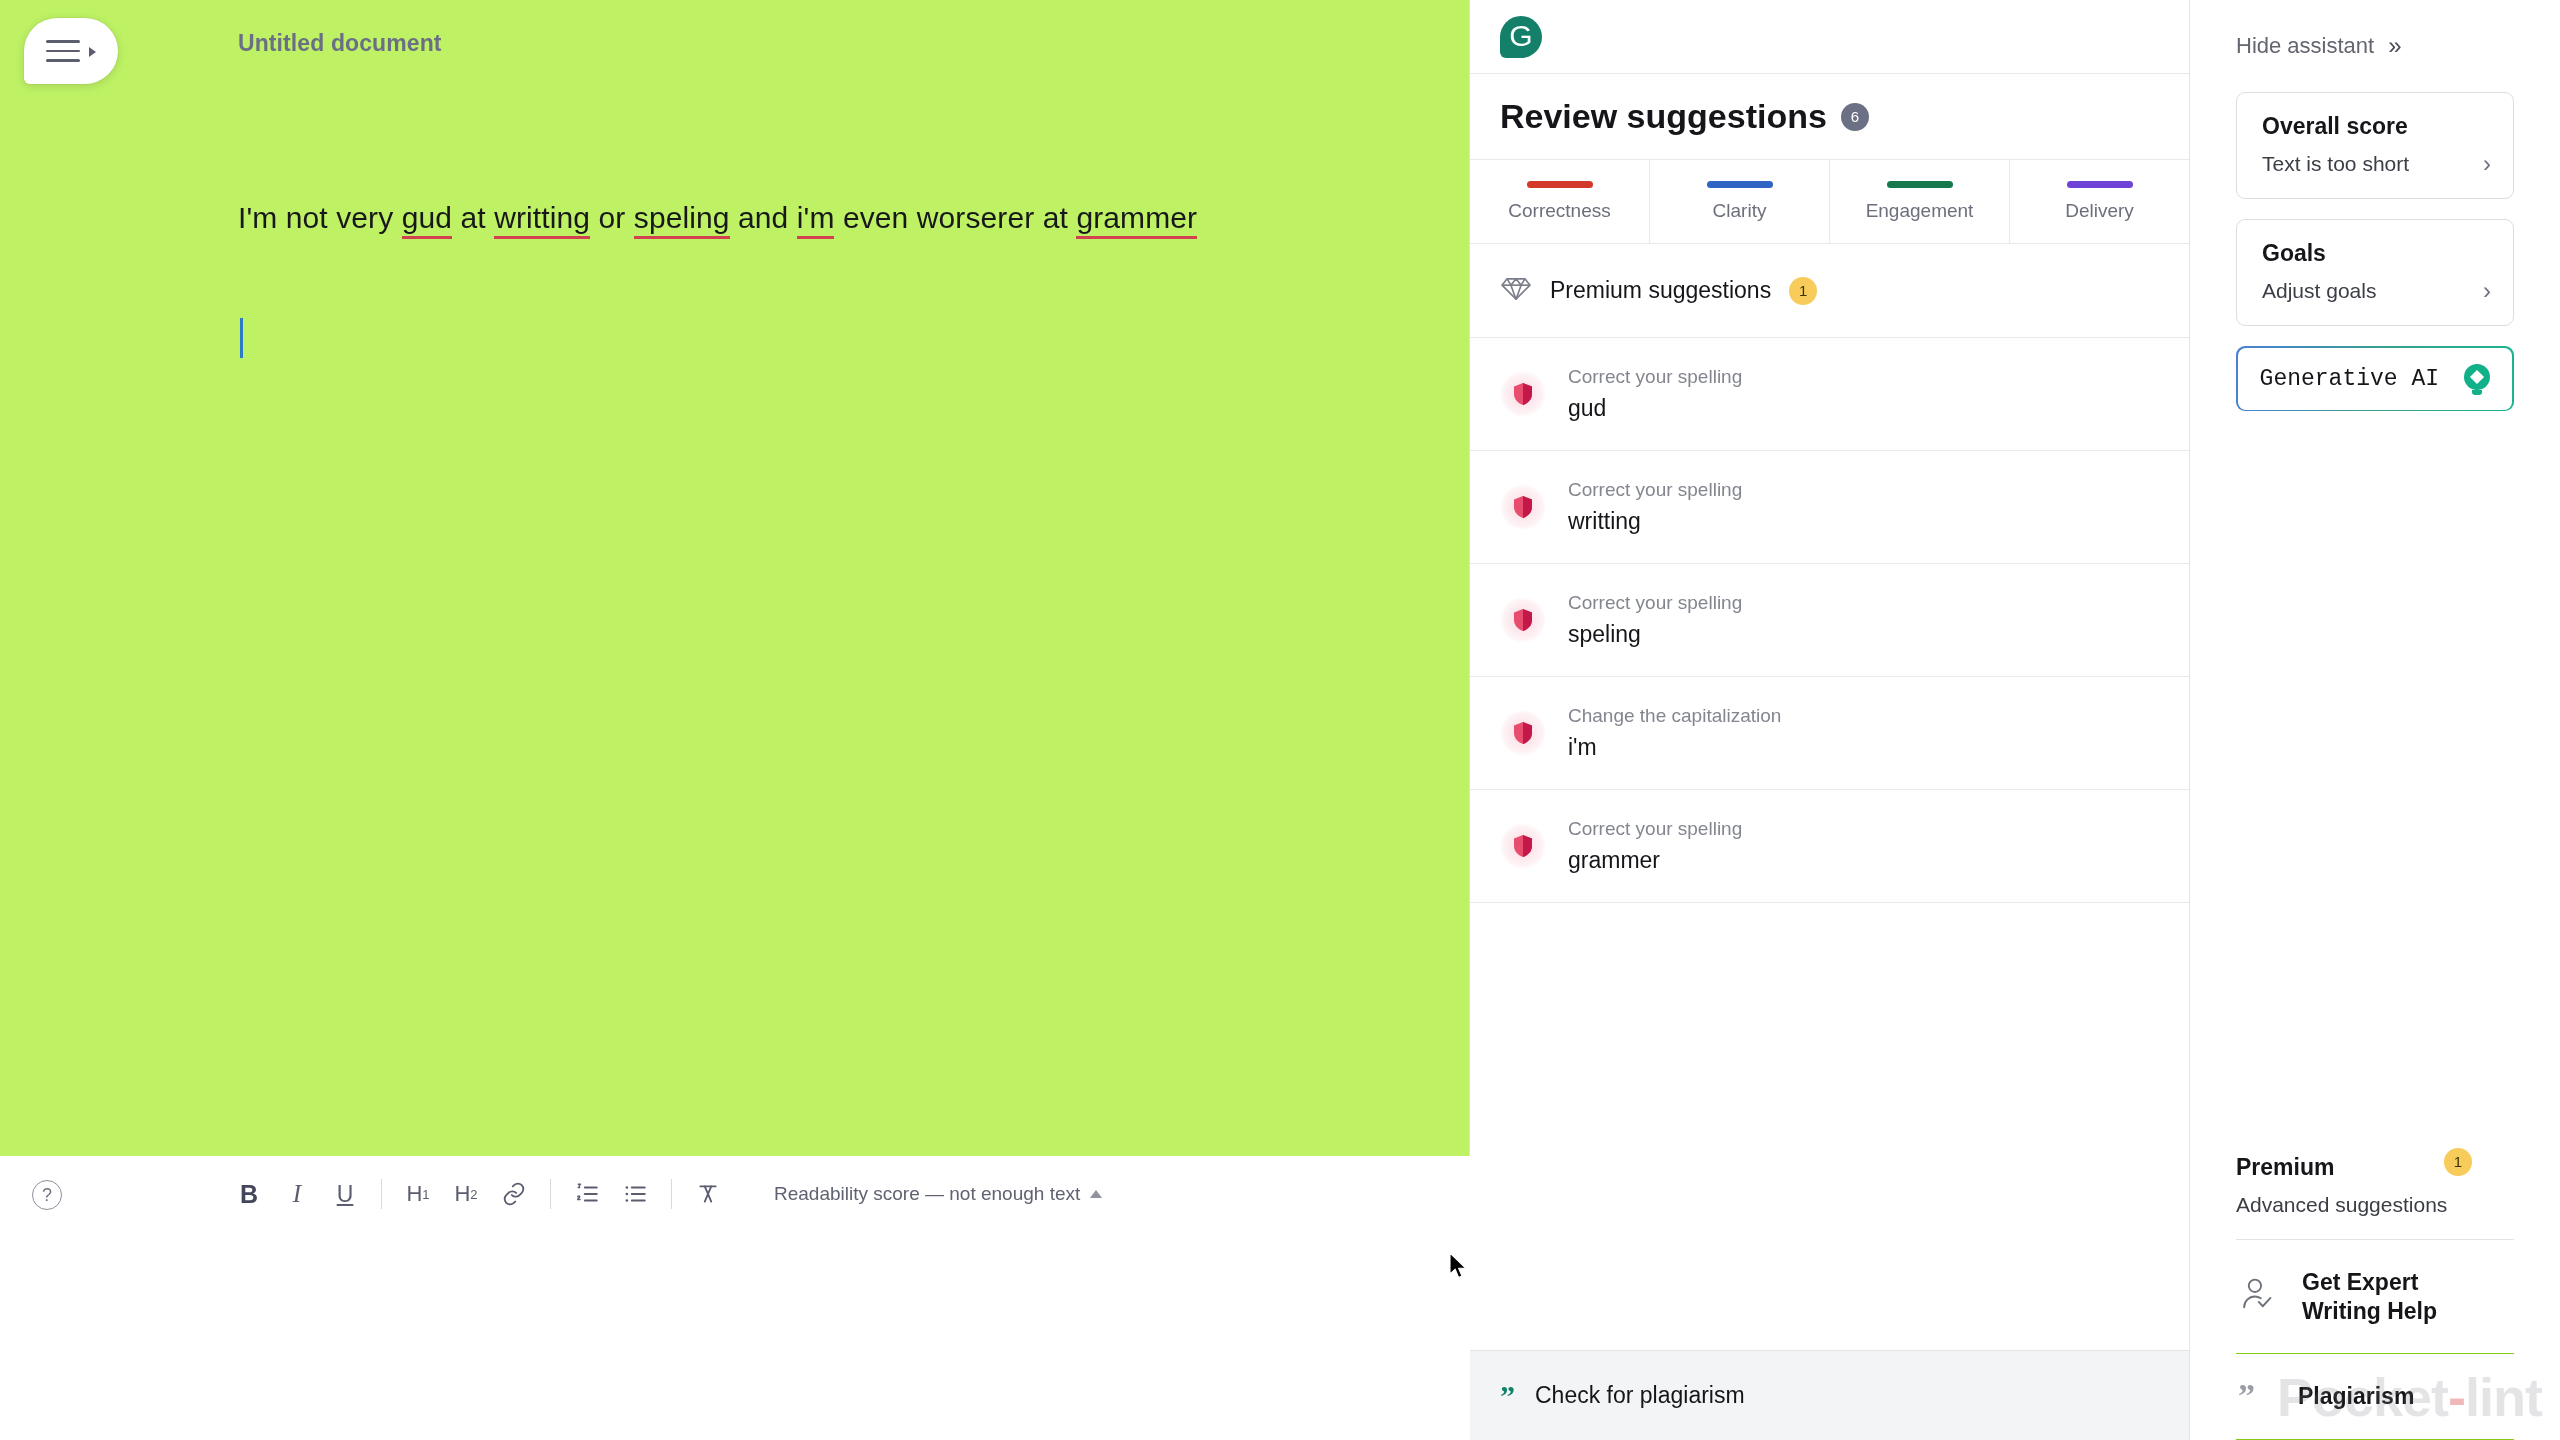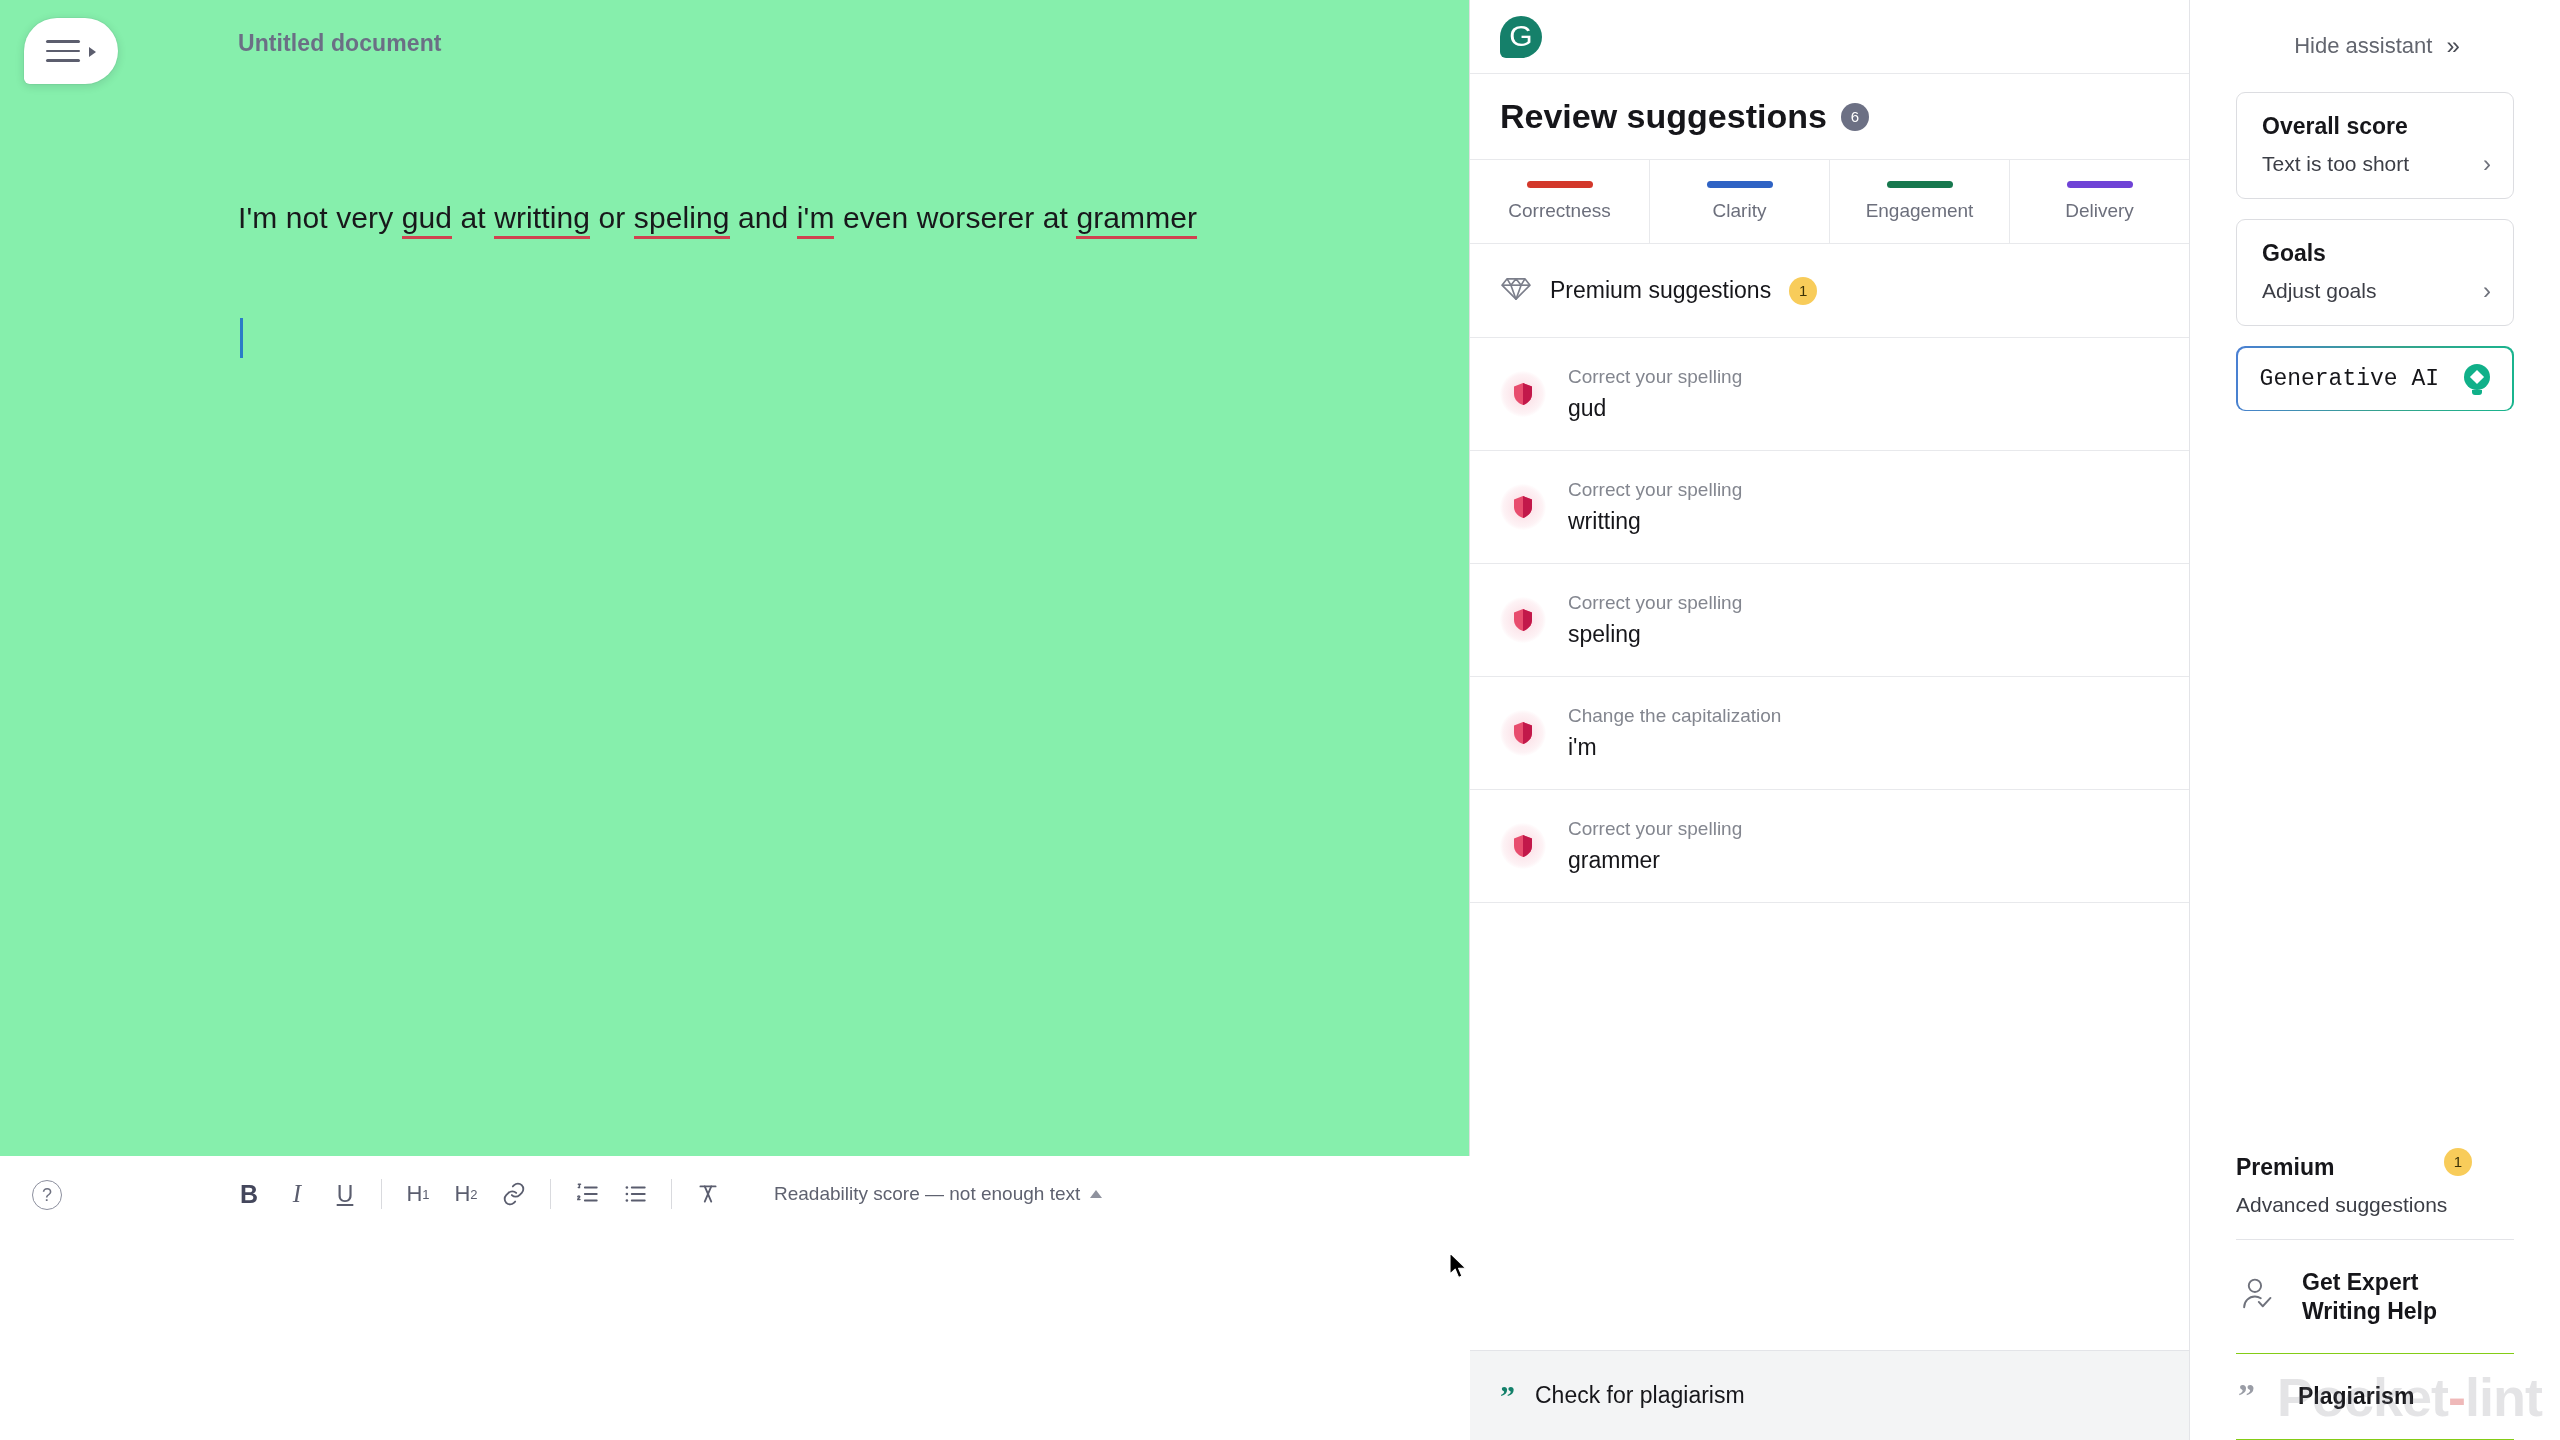--- a/index.html
+++ b/index.html
@@ -14,21 +14,21 @@
     width: 2560px; height: 1440px;
     display: flex;
     background: #ffffff;
   }
 
   
   .editor-pane {
     position: relative;
     width: 1470px;
     height: 1232px;
-    background: #86efac;
+    background: #bef264;
     border-right: 1px solid #e0e0e2;
     flex: 0 0 1470px;
   }
 
   .hamburger-btn {
     position: absolute;
     left: 24px; top: 18px;
     width: 94px; height: 66px;
     background: #ffffff;
     border-radius: 34px 34px 34px 6px;
@@ -249,21 +249,21 @@
   .assistant {
     position: relative;
     flex: 1;
     height: 1440px;
     background: #ffffff;
     display: flex; flex-direction: column;
     padding: 0 46px;
   }
   .hide-row {
     height: 92px;
-    display: flex; align-items: center; justify-content: center;
+    display: flex; align-items: center; 
     gap: 14px;
     color: #63666f;
     font-size: 22px;
   }
   .chev-double { font-size: 24px; color: #4b4e57; letter-spacing: -4px; }
 
   .card {
     border: 1px solid #dcdde1;
     border-radius: 9px;
     padding: 20px 25px 22px;

